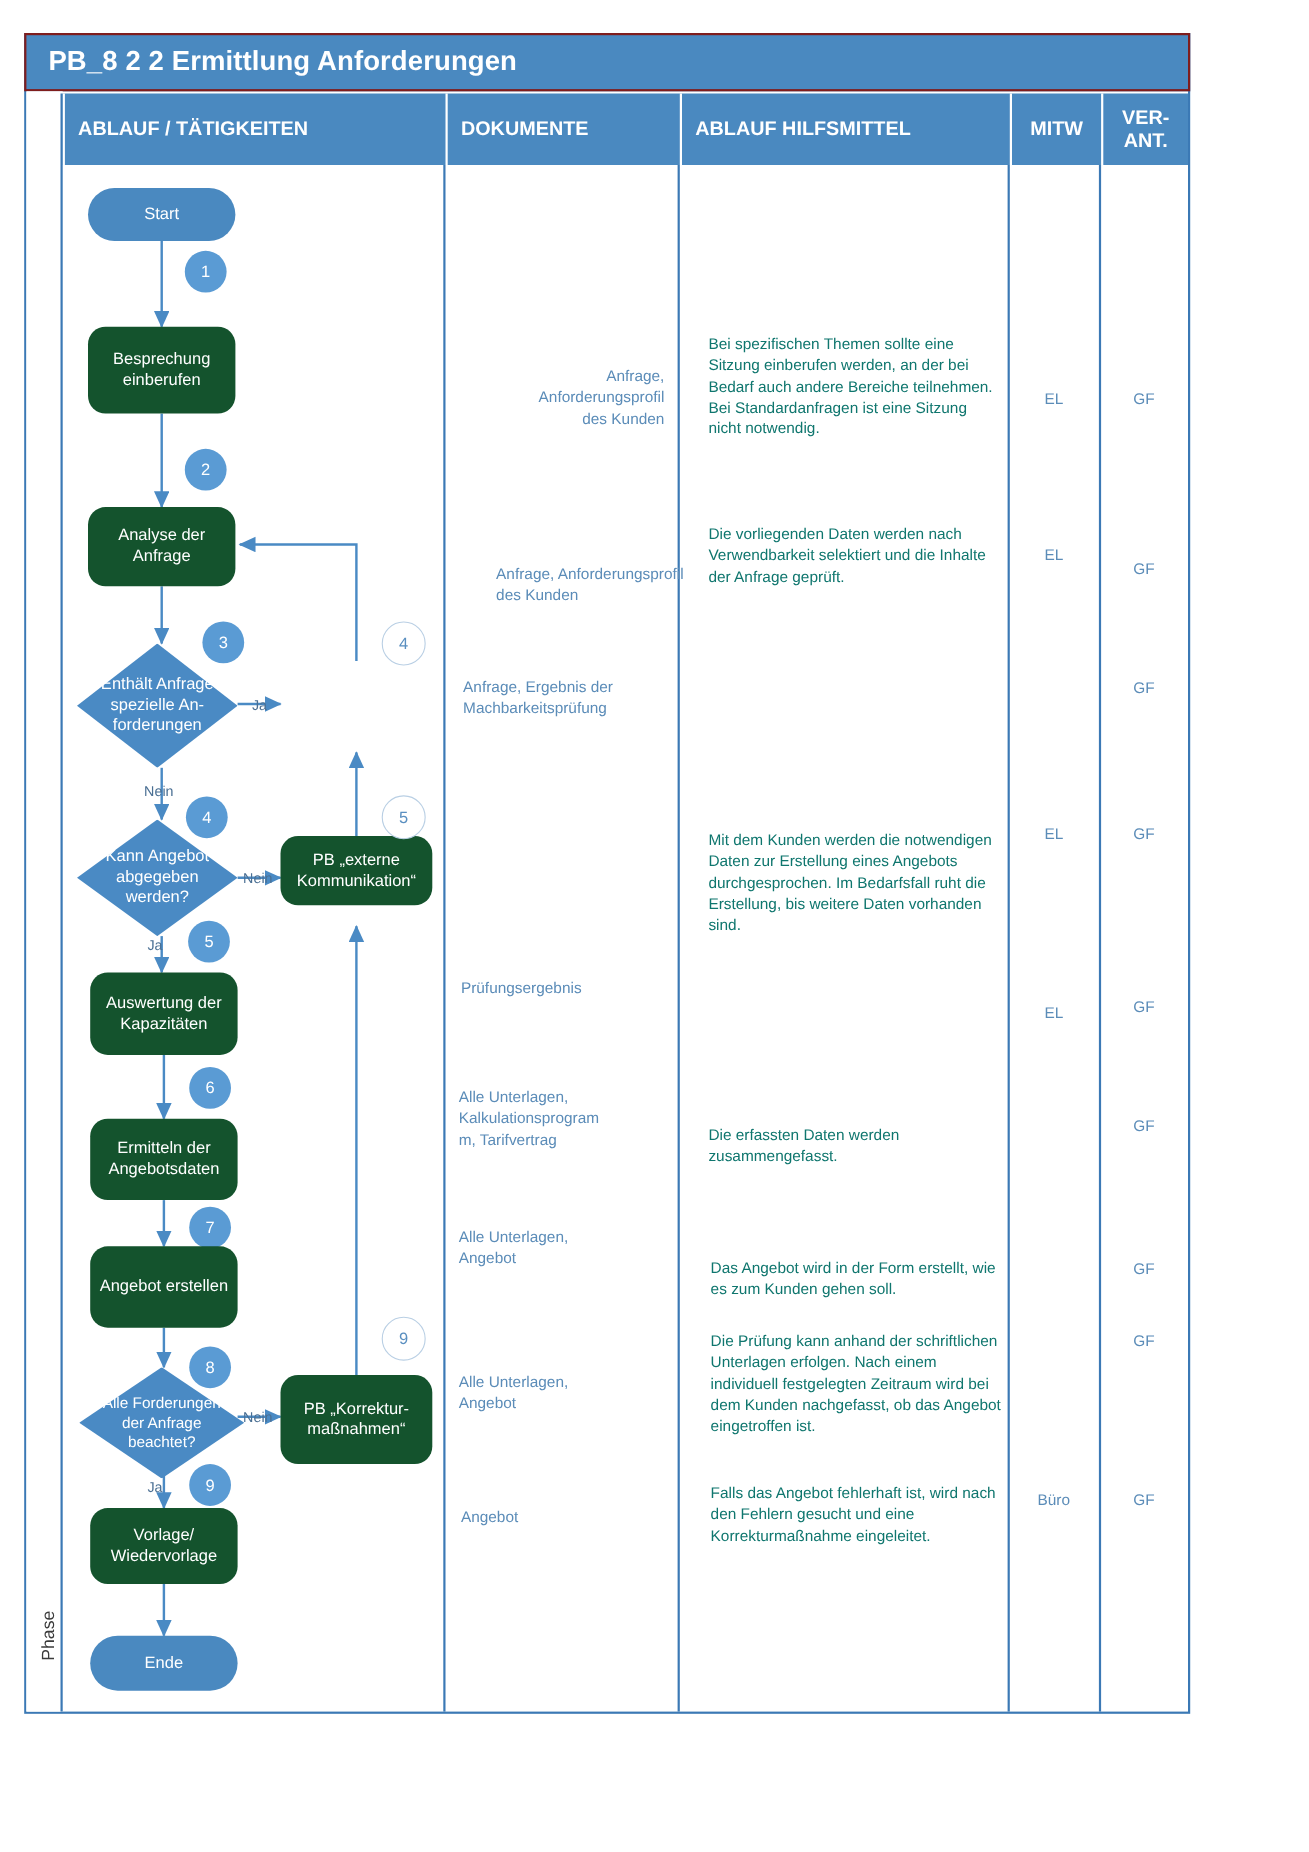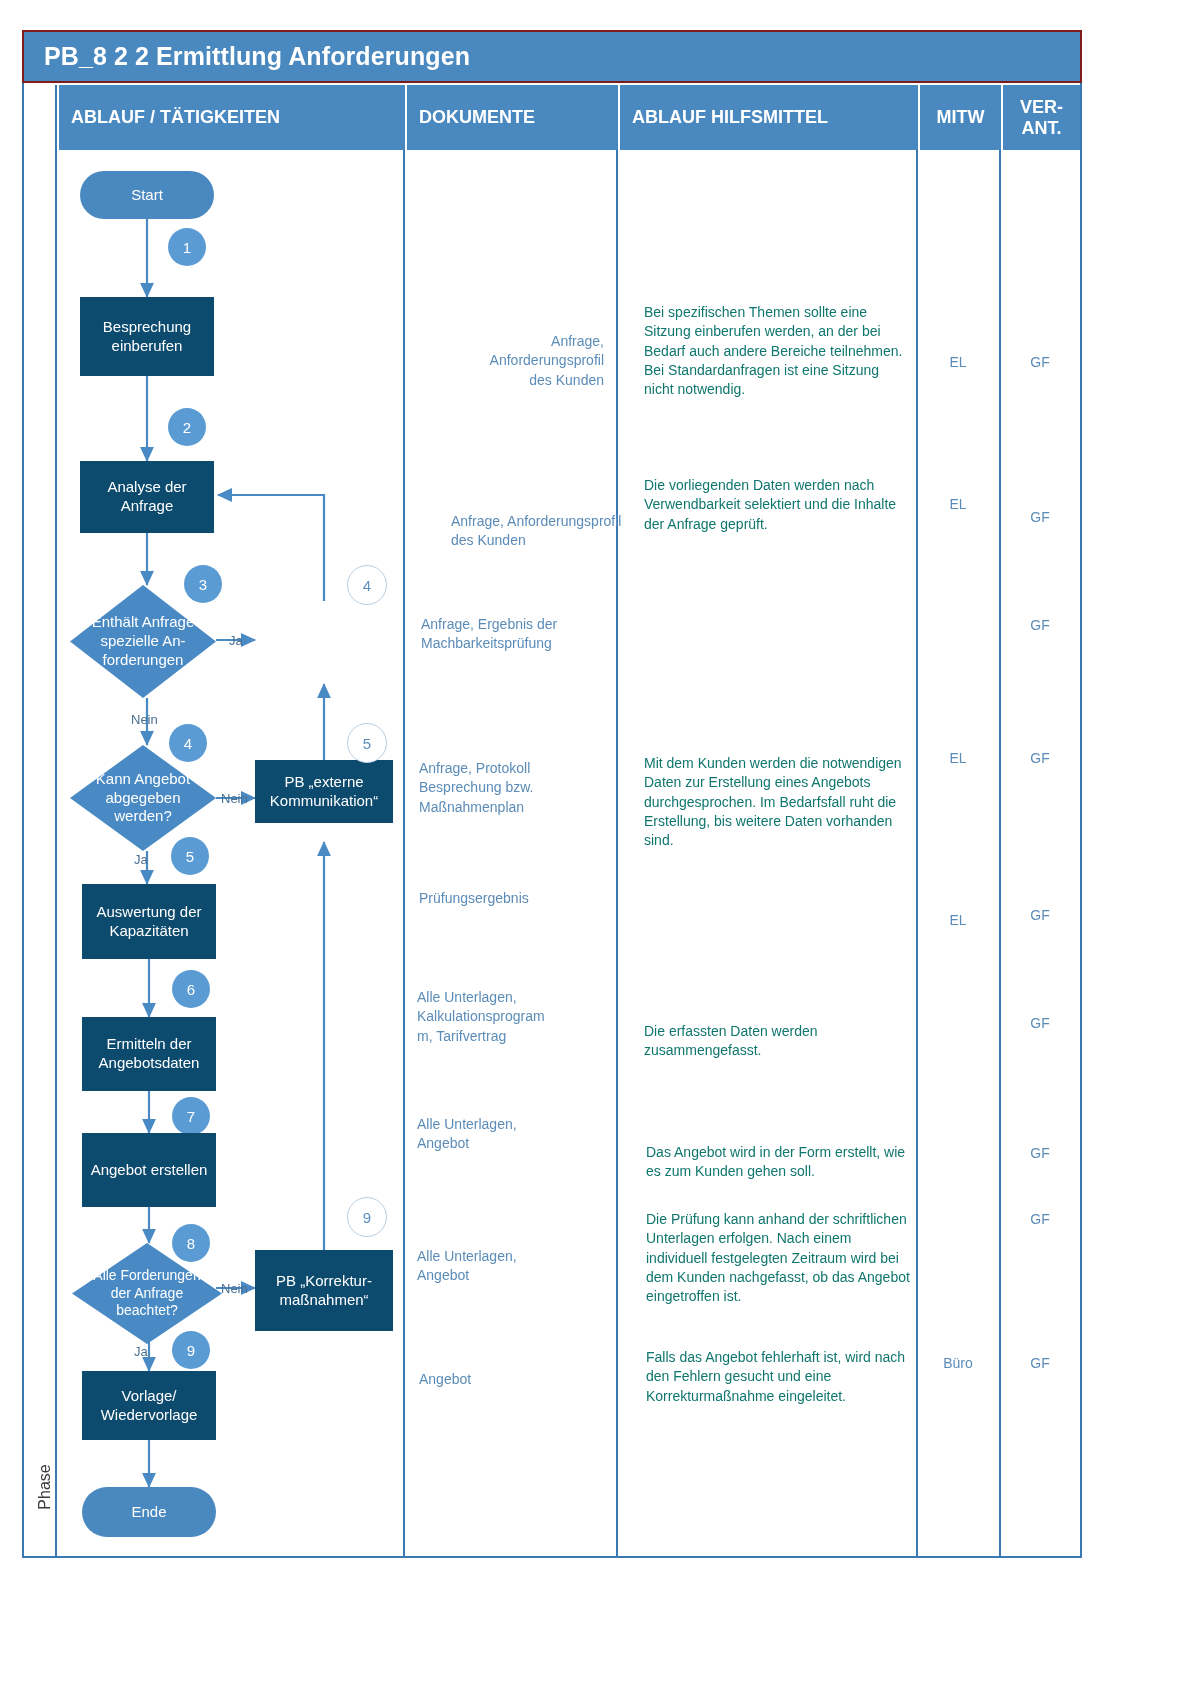--- a/index.html
+++ b/index.html
@@ -56,21 +56,21 @@
   }
   .hcell.ctr{justify-content:center;padding-left:0;text-align:center;line-height:1.12;}
 
   
   .vsep{position:absolute;width:2px;background:#3b79b5;}
 
   
   .shape{position:absolute;box-sizing:border-box;color:#ffffff;
     display:flex;align-items:center;justify-content:center;text-align:center;
     font-size:15px;line-height:1.25;}
-  .proc{background:#0c4a6e;}
+  .proc{background:#14532d;border-radius:16px;}
   .term{background:#4a89c0;border-radius:30px;}
   .diamond{background:#4a8ac4;}
   .diamond .dtxt{position:relative;z-index:2;}
   .dshape{position:absolute;inset:0;background:#4a8ac4;
     clip-path:polygon(50% 0%,100% 50%,50% 100%,0% 50%);}
 
   .stepnum{
     position:absolute;border-radius:50%;
     display:flex;align-items:center;justify-content:center;
     font-size:15px;color:#ffffff;background:#5a9bd4;
@@ -277,23 +277,20 @@
     <span>Ende</span>
   </div>
 
   <div class="txt doc" style="left:419px;top:332px;width:185px;white-space:pre-line;text-align:right;">Anfrage,
 Anforderungsprofil
 des Kunden</div>
   <div class="txt doc" style="left:419px;top:512px;width:190px;white-space:pre-line;margin-left:32px;">Anfrage, Anforderungsprofil
 des Kunden</div>
   <div class="txt doc" style="left:421px;top:615px;width:190px;white-space:pre-line;">Anfrage, Ergebnis der
 Machbarkeitsprüfung</div>
-  <div class="txt doc" style="left:419px;top:759px;width:190px;white-space:pre-line;">Anfrage, Protokoll
-Besprechung bzw.
-Maßnahmenplan</div>
   <div class="txt doc" style="left:419px;top:889px;width:190px;white-space:pre-line;">Prüfungsergebnis</div>
   <div class="txt doc" style="left:417px;top:988px;width:192px;white-space:pre-line;">Alle Unterlagen,
 Kalkulationsprogram
 m, Tarifvertrag</div>
   <div class="txt doc" style="left:417px;top:1115px;width:190px;white-space:pre-line;">Alle Unterlagen,
 Angebot</div>
   <div class="txt doc" style="left:417px;top:1247px;width:190px;white-space:pre-line;">Alle Unterlagen,
 Angebot</div>
   <div class="txt doc" style="left:419px;top:1370px;width:190px;white-space:pre-line;">Angebot</div>
 

